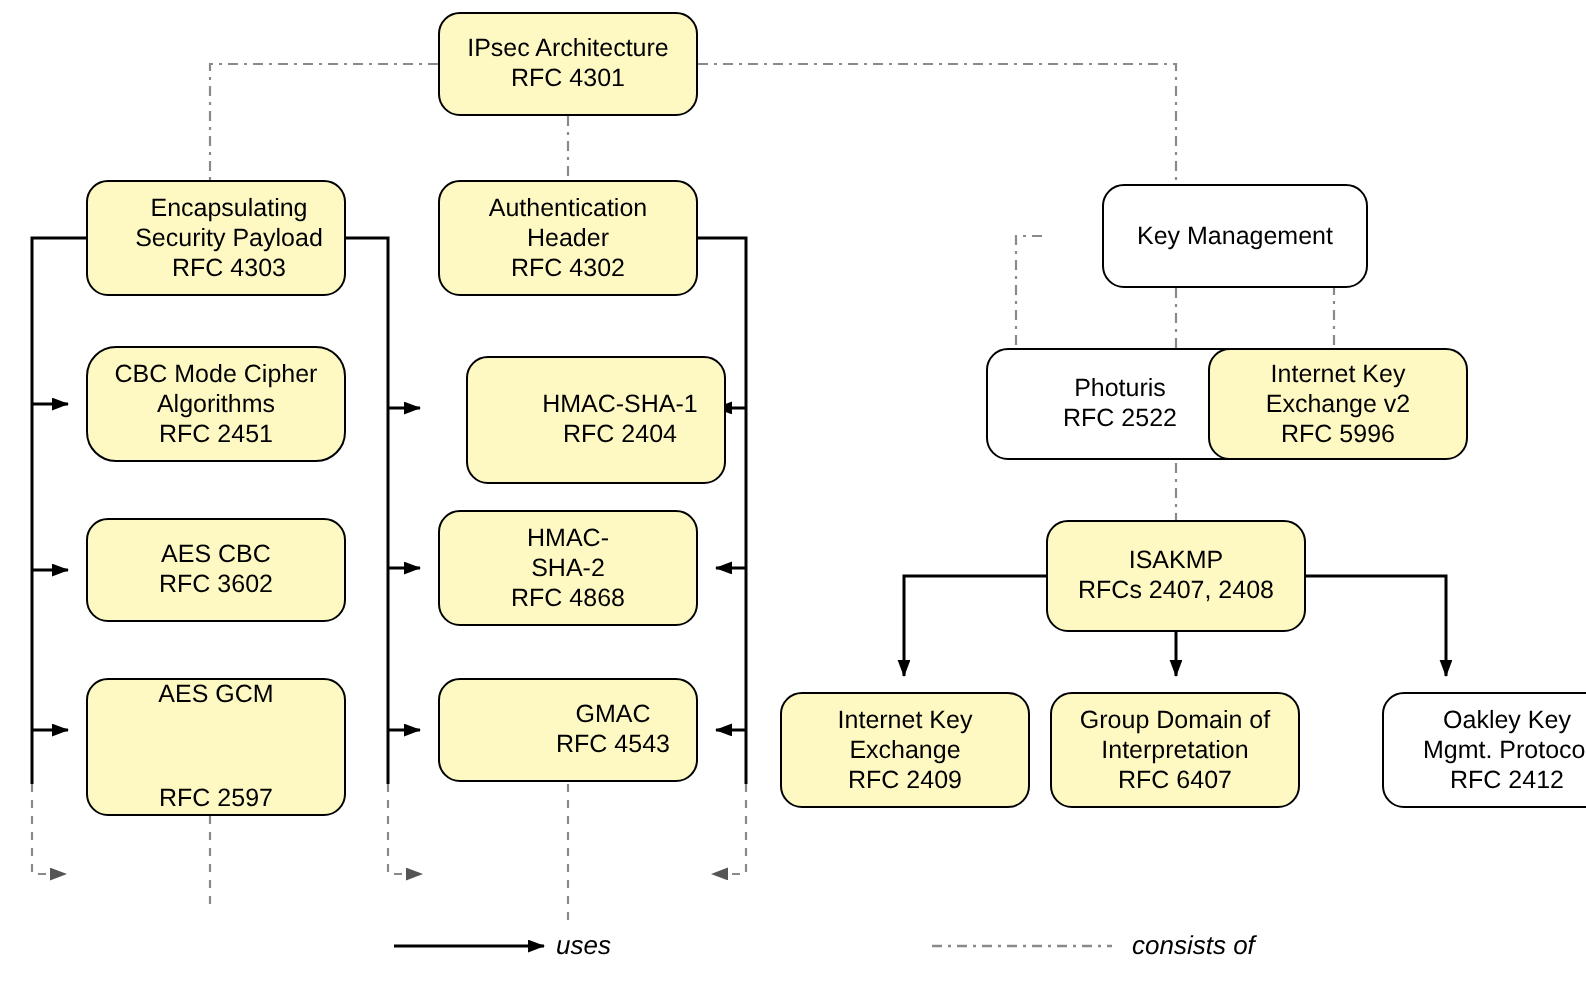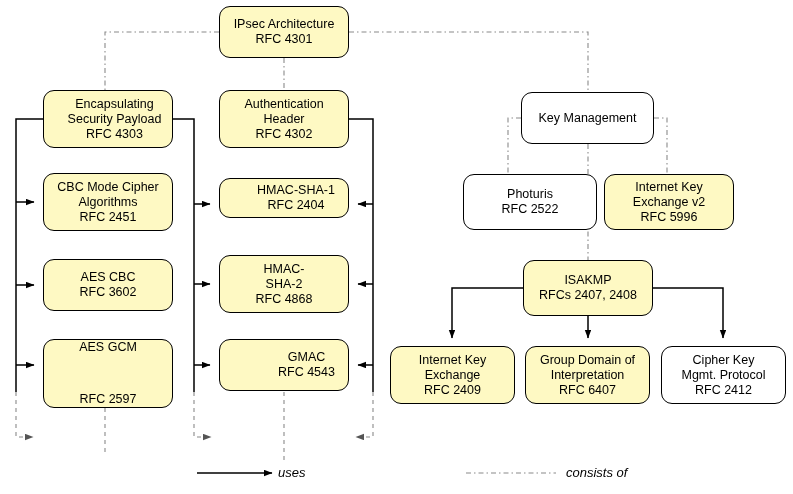--- a/index.html
+++ b/index.html
@@ -5,21 +5,21 @@
   html,body{margin:0;padding:0;background:#ffffff;}
   body{width:793px;height:494px;overflow:hidden;
        font-family:"Liberation Sans","DejaVu Sans",sans-serif;}
   #diagram{position:relative;width:793px;height:494px;background:#ffffff;}
   svg{position:absolute;top:0;left:0;width:793px;height:494px;}
   .node{position:absolute;box-sizing:border-box;border:1.4px solid #000000;
         border-radius:11px;display:flex;flex-direction:column;
         align-items:center;justify-content:center;
         font-size:12.5px;line-height:15px;color:#000000;text-align:center;}
   .node.blue{background:#fef9c3;}
-  .node.white{background:#ffffff;}
+  .node.white{background:#ffffff;margin-left:30px;}
   .node span{display:block;white-space:nowrap;}
   .legend-text{position:absolute;font-size:13px;color:#000;white-space:nowrap;}
 </style>
 </head>
 <body>
 
 <div id="diagram">
 
   <svg viewBox="0 0 793 494">
     <defs>
@@ -78,39 +78,39 @@
   <div>
       <div class="node blue" style="left: 219px; top: 6px; width: 130px; height: 52px;">
         <span>IPsec Architecture</span>
         <span>RFC 4301</span>
       </div>
       <div class="node blue" style="left: 43px; top: 90px; width: 130px; height: 58px; padding-left: 13px;">
         <span>Encapsulating</span>
         <span>Security Payload</span>
         <span>RFC 4303</span>
       </div>
-      <div class="node blue" style="left: 43px; top: 173px; width: 130px; height: 58px;">
+      <div class="node blue" style="left: 43px; top: 173px; width: 130px; height: 58px; border-radius: 15px;">
         <span>CBC Mode Cipher</span>
         <span>Algorithms</span>
         <span>RFC 2451</span>
       </div>
       <div class="node blue" style="left: 43px; top: 259px; width: 130px; height: 52px;">
         <span>AES CBC</span>
         <span>RFC 3602</span>
       </div>
       <div class="node blue" style="left: 43px; top: 339px; width: 130px; height: 69px; justify-content: space-between;">
         <span>AES GCM</span>
         <span>RFC 2597</span>
       </div>
       <div class="node blue" style="left: 219px; top: 90px; width: 130px; height: 58px;">
         <span>Authentication</span>
         <span>Header</span>
         <span>RFC 4302</span>
       </div>
-      <div class="node blue" style="left: 219px; top: 178px; width: 130px; height: 40px; padding-left: 24px;">
+      <div class="node blue" style="left: 233px; top: 178px; width: 130px; height: 64px; padding-left: 24px;">
         <span>HMAC-SHA-1</span>
         <span>RFC 2404</span>
       </div>
       <div class="node blue" style="left: 219px; top: 255px; width: 130px; height: 58px;">
         <span>HMAC-</span>
         <span>SHA-2</span>
         <span>RFC 4868</span>
       </div>
       <div class="node blue" style="left: 219px; top: 339px; width: 130px; height: 52px; padding-left: 45px;">
         <span>GMAC</span>
@@ -136,21 +136,21 @@
         <span>Internet Key</span>
         <span>Exchange</span>
         <span>RFC 2409</span>
       </div>
       <div class="node blue" style="left: 525px; top: 346px; width: 125px; height: 58px;">
         <span>Group Domain of</span>
         <span>Interpretation</span>
         <span>RFC 6407</span>
       </div>
       <div class="node white" style="left: 661px; top: 346px; width: 125px; height: 58px;">
-        <span>Cipher Key</span>
+        <span>Oakley Key</span>
         <span>Mgmt. Protocol</span>
         <span>RFC 2412</span>
       </div>
     </div>
 
   <div class="legend-text" style="left:278px;top:465px;font-style:italic;">uses</div>
   <div class="legend-text" style="left:566px;top:465px;font-style:italic;">consists of</div>
 
 </div>
 

